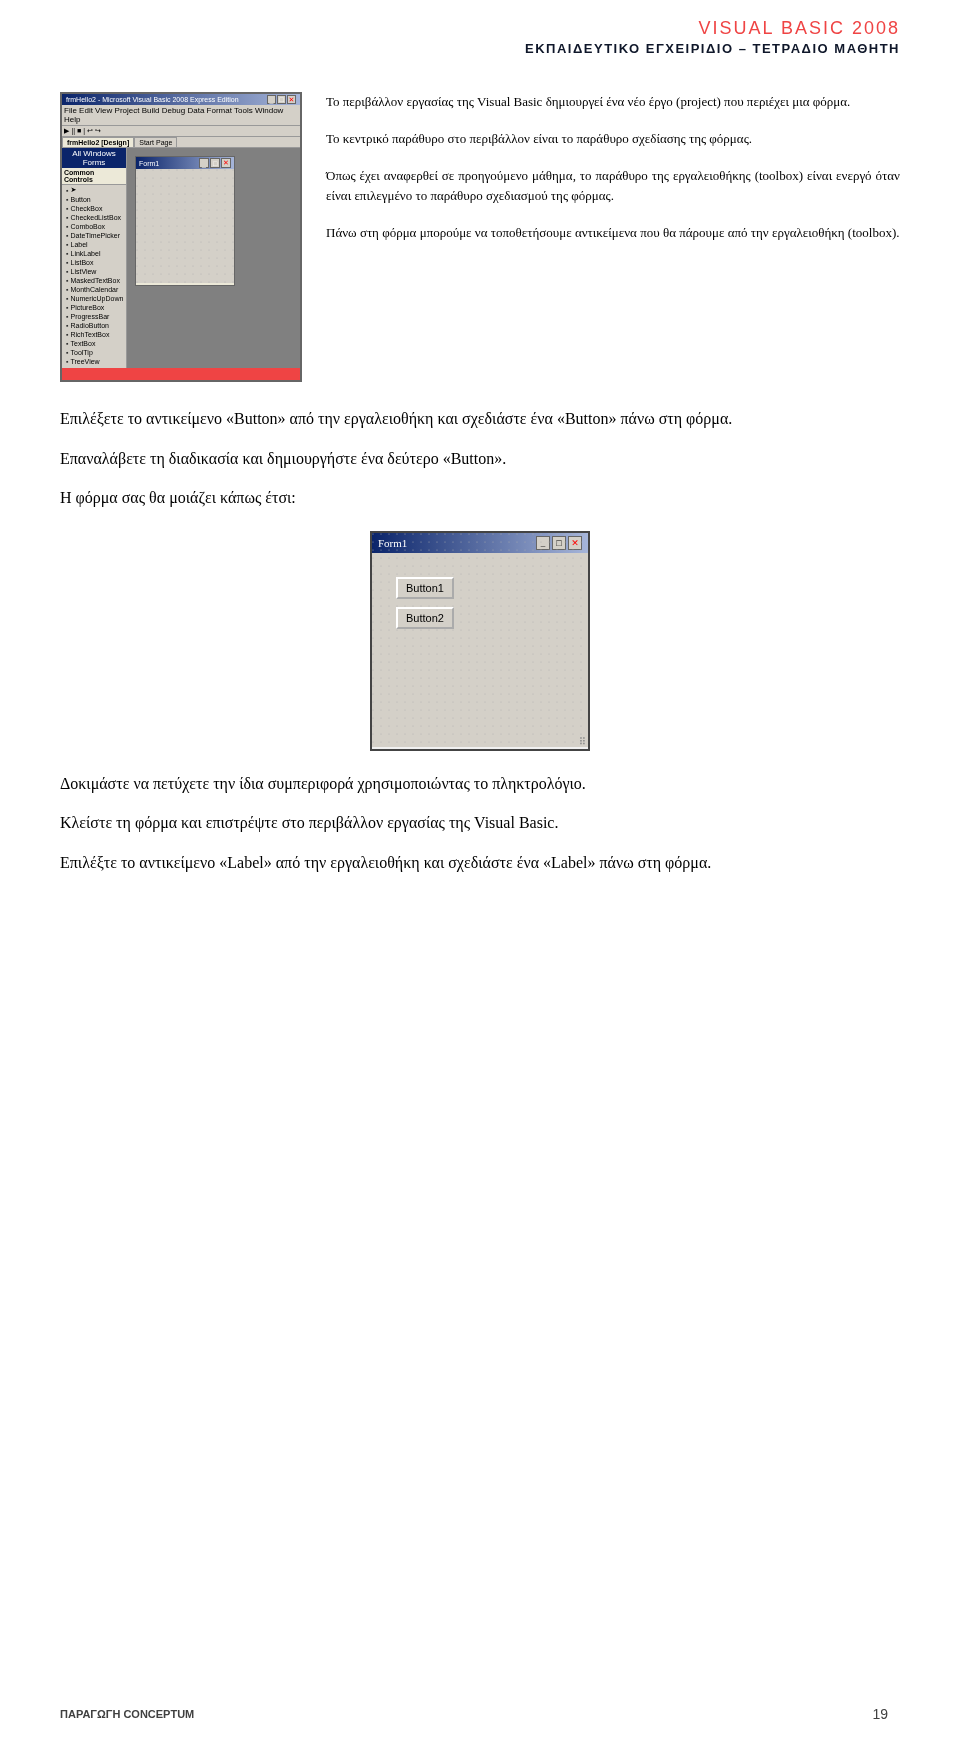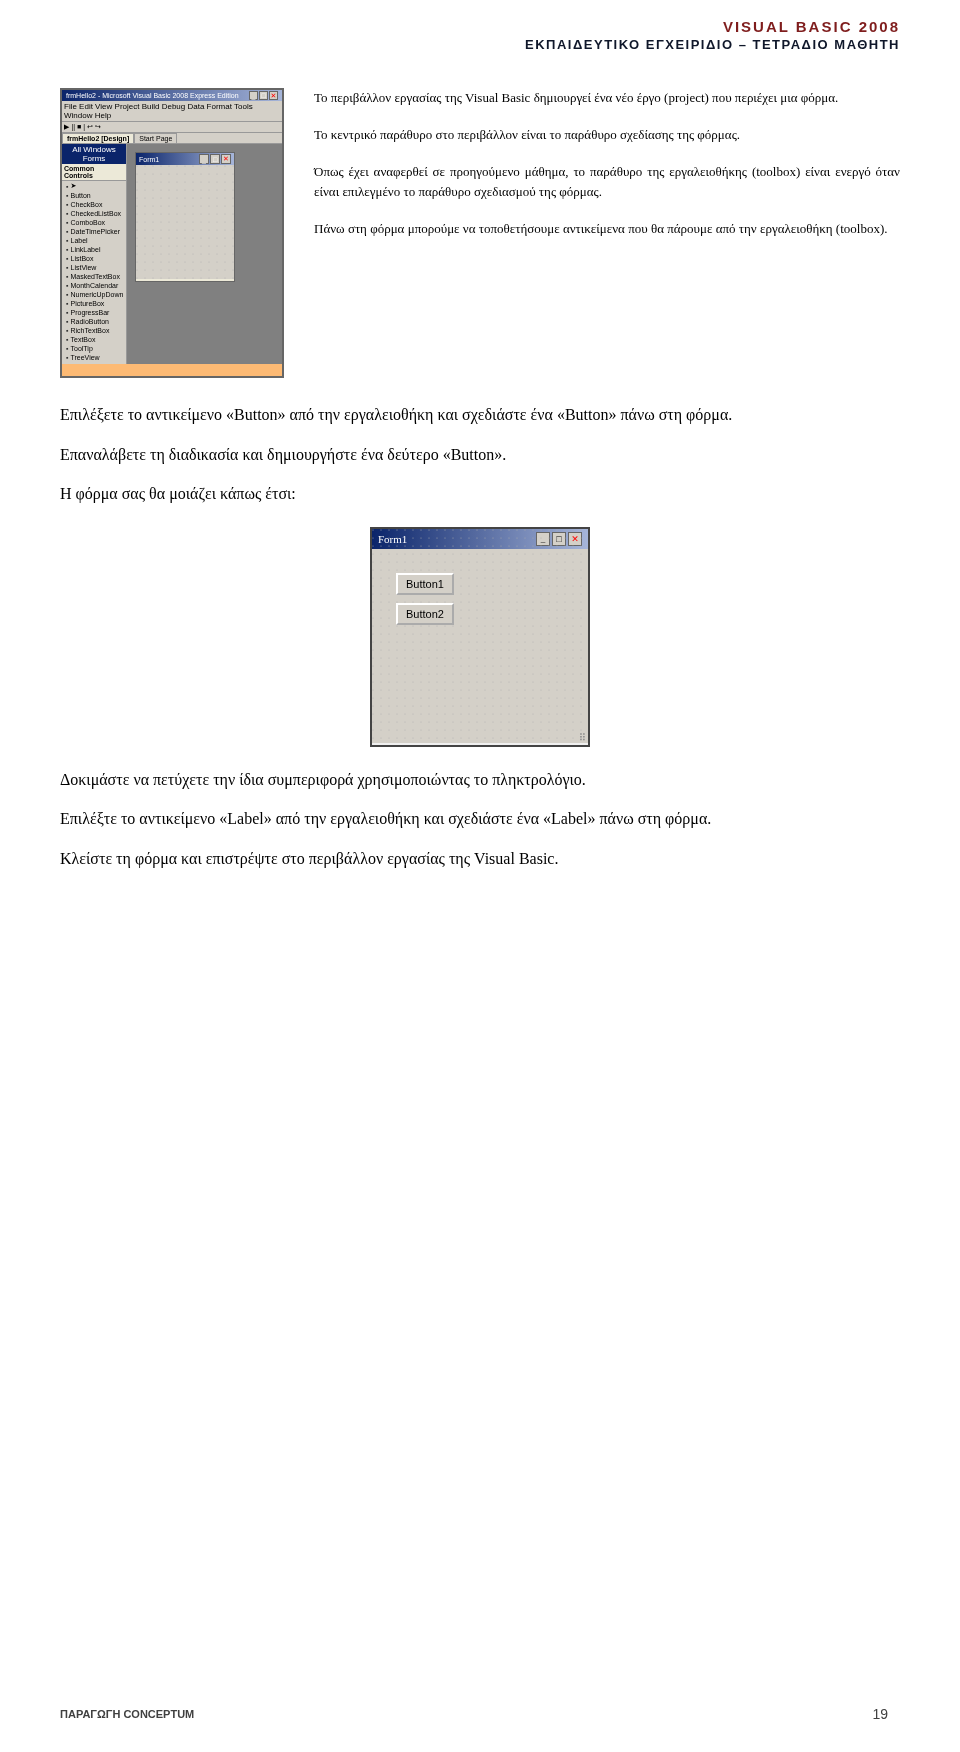--- a/index.html
+++ b/index.html
@@ -22,23 +22,23 @@
 
     
     .header {
       text-align: right;
       padding: 18px 0 6px 0;
       border-bottom: none;
     }
 
     .header-title-top {
       font-family: Arial, sans-serif;
-      font-size: 15px;
-      font-weight: bold;
-      color: #7f1d1d;
+      font-size: 18px;
+      font-weight: normal;
+      color: #ef4444;
       letter-spacing: 2px;
       text-transform: uppercase;
     }
 
     .header-title-bottom {
       font-family: Arial, sans-serif;
       font-size: 13px;
       font-weight: bold;
       color: #0f172a;
       letter-spacing: 1.5px;
@@ -61,24 +61,24 @@
     .left-col {
       flex: 0 0 230px;
     }
 
     .right-col {
       flex: 1;
     }
 
     
     .vb-ide-screenshot {
-      width: 224px;
+      width: 242px;
       height: 290px;
       border: 2px solid #666;
-      background: #fdba74;
+      background: #ef4444;
       font-family: Arial, sans-serif;
       font-size: 9px;
       overflow: hidden;
       position: relative;
     }
 
     .ide-titlebar {
       background: linear-gradient(to right, #0a246a, #a6b5d9);
       color: white;
       font-size: 9px;
@@ -450,22 +450,22 @@
             <div class="vb-button">Button1</div>
             <div class="vb-button">Button2</div>
           </div>
 
           <div style="position:absolute;bottom:2px;right:2px;color:#888;font-size:10px;">⠿</div>
         </div>
       </div>
     </div>
 
     <p class="full-width-text">Δοκιμάστε να πετύχετε την ίδια συμπεριφορά χρησιμοποιώντας το πληκτρολόγιο.</p>
+    <p class="full-width-text">Κλείστε τη φόρμα και επιστρέψτε στο περιβάλλον εργασίας της Visual Basic.</p>
     <p class="full-width-text">Επιλέξτε το αντικείμενο «Label» από την εργαλειοθήκη και σχεδιάστε ένα «Label» πάνω στη φόρμα.</p>
-    <p class="full-width-text">Κλείστε τη φόρμα και επιστρέψτε στο περιβάλλον εργασίας της Visual Basic.</p>
 
   </div>
 
   <div class="page-footer">
     <div class="footer-left">ΠΑΡΑΓΩΓΗ CONCEPTUM</div>
     <div class="footer-center">19</div>
   </div>
 
 </div>
 

